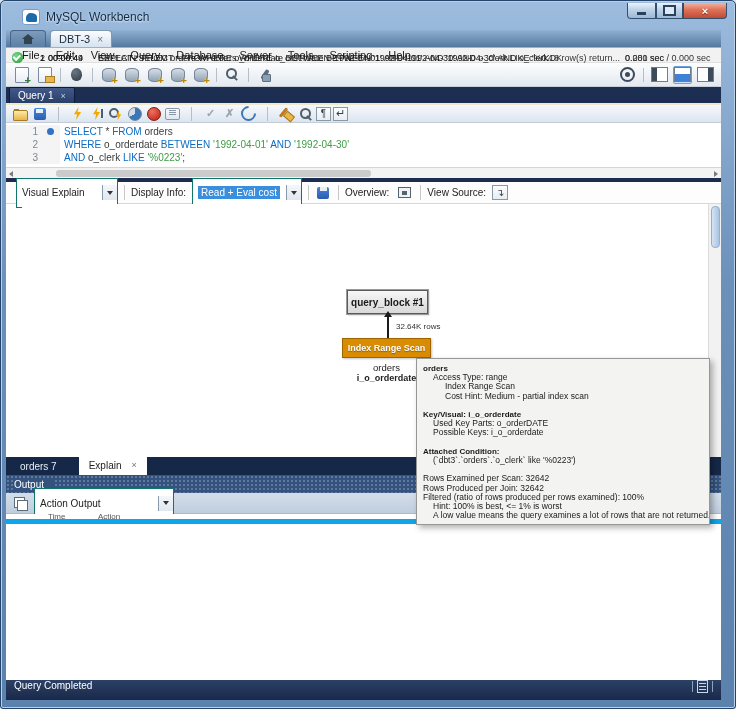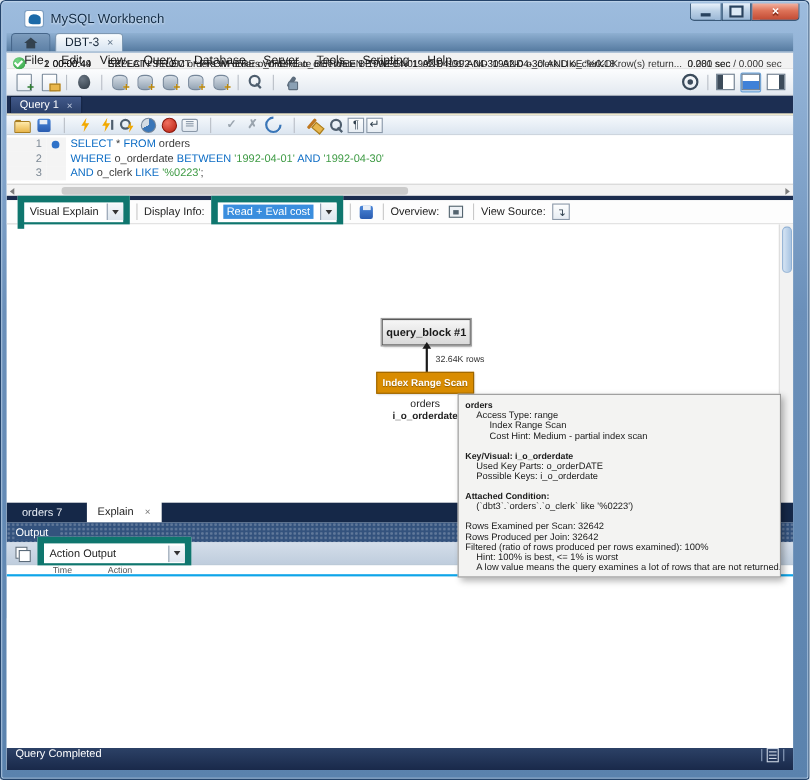--- a/index.html
+++ b/index.html
@@ -114,21 +114,21 @@
   .hsb .thumb{position:absolute;left:50px;top:2px;width:315px;height:7px;background:#cbcbcb;border-radius:3px;}
   .hsb .arr{position:absolute;top:3px;width:0;height:0;border-top:3px solid transparent;border-bottom:3px solid transparent;}
   .hsb .arr.l{left:3px;border-right:4px solid #7a7a7a;}
   .hsb .arr.r{right:3px;border-left:4px solid #7a7a7a;}
 
   .splitter{position:absolute;left:0;right:0;top:130px;height:4px;background:#1b2c4e;}
 
   
   .ex-toolbar{position:absolute;left:0;right:0;top:134px;height:22px;background:#fdfdfd;border-bottom:1px solid #d8d8d8;
               display:flex;align-items:center;padding-left:10px;gap:6px;font-size:10px;color:#222;}
-  .combo{height:30px;background:#fff;border:6px solid #0f766e;display:flex;align-items:center;font-size:10px;color:#222;}
+  .combo{height:30px;background:#fff;border:1px solid #0f766e;display:flex;align-items:center;font-size:10px;color:#222;}
   .combo .val{padding:0 6px 0 5px;white-space:nowrap;}
   .combo .arrowbtn{width:15px;height:15px;border-left:1px solid #8a9aac;background:linear-gradient(#f4f7fa,#dfe7ef);
                    display:flex;align-items:center;justify-content:center;}
   .combo .arrowbtn::before{content:'';border-left:3px solid transparent;border-right:3px solid transparent;border-top:4px solid #333;}
   .combo.mode{width:102px;justify-content:space-between;}
   .selhl{color:#fff;padding:1px 3px;white-space:nowrap;}
   .vsep{width:1px;height:15px;background:#c8c8c8;}
   .i-save-image{width:17px;}
   .i-overview::before{content:'';width:11px;height:9px;border:1px solid #54646f;background:#eef2f6;}
   .i-overview::after{content:'';position:absolute;width:5px;height:4px;background:#54646f;}
@@ -169,21 +169,21 @@
               background-image:radial-gradient(rgba(255,255,255,.22) 1px,transparent 1.4px);background-size:4px 4px;}
   .out-header .lbl{background:#33527d;padding-right:10px;}
 
   .action-row{position:absolute;left:0;right:0;top:445px;height:21px;background:linear-gradient(#d4deea,#bfcddd);
               display:flex;align-items:center;padding-left:6px;gap:6px;border-bottom:1px solid #a9b9cc;}
   .i-stacked-docs{width:16px;height:16px;position:relative;}
   .i-stacked-docs::before{content:'';position:absolute;left:2px;top:2px;width:9px;height:9px;background:#fff;border:1px solid #5b6b7a;}
   .i-stacked-docs::after{content:'';position:absolute;left:5px;top:5px;width:9px;height:9px;background:#fff;border:1px solid #5b6b7a;}
   .combo.outsel{width:140px;justify-content:space-between;background:#fff;}
 
-  .grid-head{position:absolute;left:0;right:0;top:466px;height:10px;background:#fff;border-bottom:2px solid #0ea5e9;
+  .grid-head{position:absolute;left:0;right:0;top:466px;height:10px;background:#fff;border-bottom:5px solid #0ea5e9;
              display:grid;grid-template-columns:26px 16px 50px 1fr 76px 96px;align-items:center;font-size:8px;color:#555;}
   .grid-row{position:absolute;left:0;right:0;height:19px;display:grid;grid-template-columns:26px 16px 50px 1fr 76px 96px;
             align-items:center;font-size:9px;color:#1a1a1a;}
   .cell{overflow:hidden;white-space:nowrap;}
   .cell.action{padding-right:6px;}
   .cell.resp,.cell.dur{color:#333;}
   .ok-badge{width:11px;height:11px;border-radius:50%;background:radial-gradient(circle at 35% 30%,#74d584,#2f9e3f);
             margin-left:6px;display:flex;align-items:center;justify-content:center;}
   .ok-badge::after{content:'';width:5px;height:3px;border-left:2px solid #fff;border-bottom:2px solid #fff;transform:rotate(-45deg) translate(0,-1px);}
   .idx{text-align:right;padding-right:3px;}

